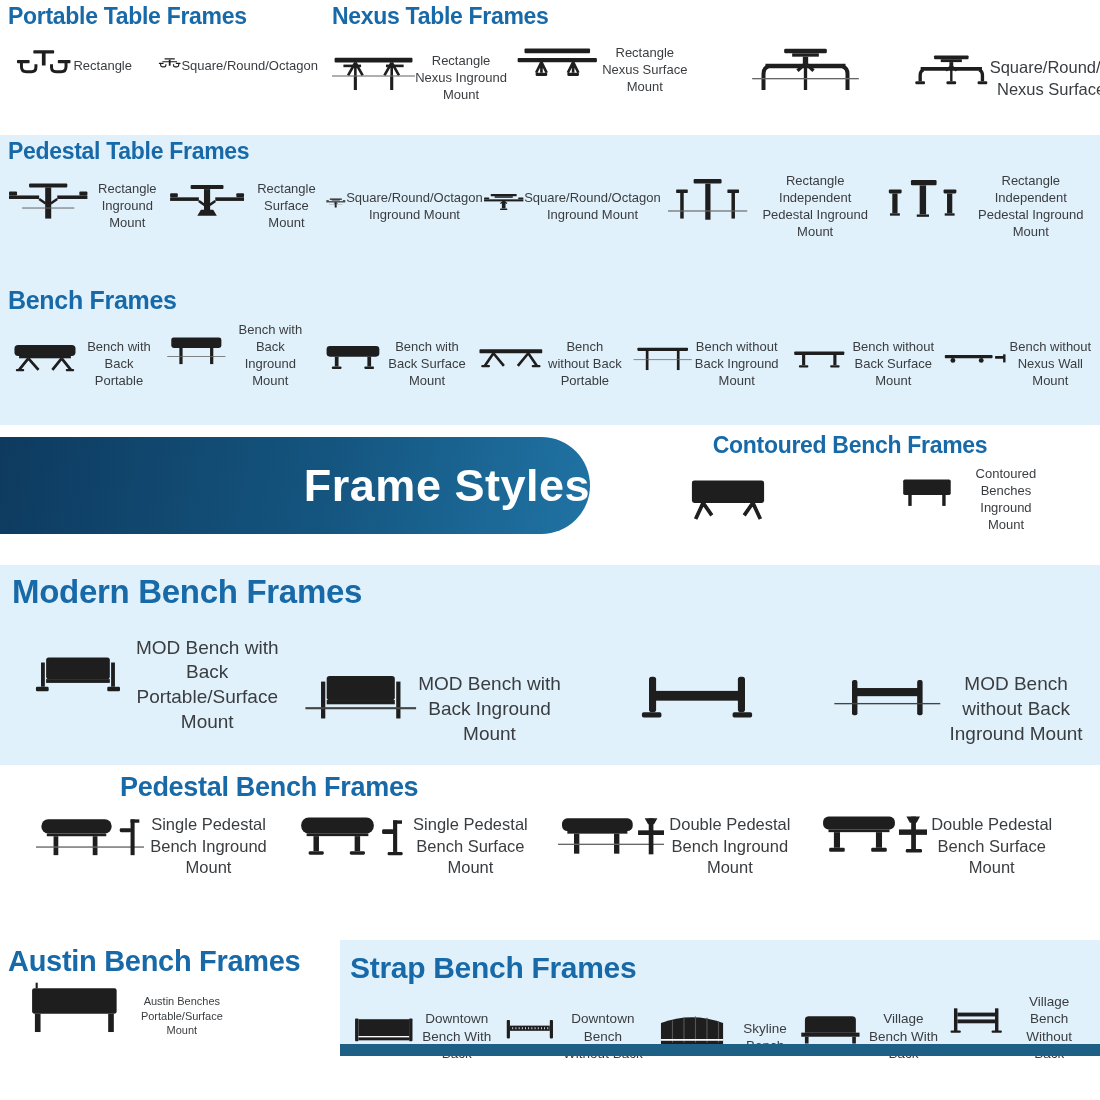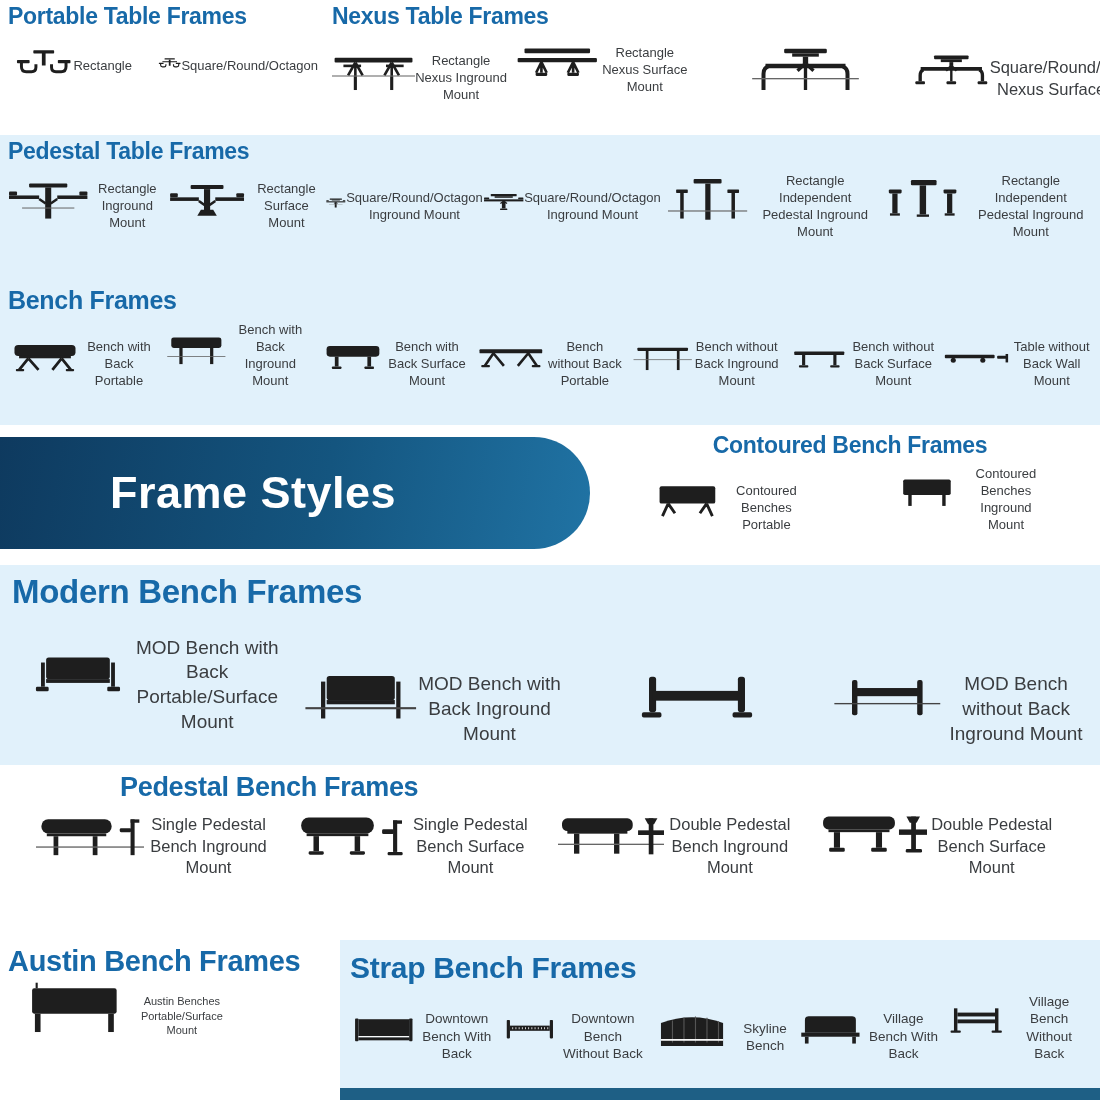--- a/index.html
+++ b/index.html
@@ -53,24 +53,24 @@
   .sec-bench{height:140px;padding:2px 8px 0 8px;box-sizing:border-box;}
   .sec-bench h2{font-size:25px;}
   .sec-bench .items{justify-content:space-between;margin-top:4px;}
   .sec-bench .card{width:148px;}
   .sec-bench .icon{height:56px;}
 
   
   .row-banner{display:flex;height:140px;}
   .banner-cell{width:600px;position:relative;}
   .banner{
-    position:absolute;left:0;top:12px;width:590px;height:112px;
+    position:absolute;left:0;top:12px;width:590px;height:97px;
     background:linear-gradient(100deg,#0e3a5f 0%,#14557f 55%,#2073a4 100%);
     border-radius:0 62px 62px 0;
-    display:flex;align-items:center;justify-content:flex-start;
+    display:flex;align-items:center;justify-content:flex-end;
   }
   .banner-title{color:#ffffff;font-size:45px;font-weight:bold;letter-spacing:0.5px;padding-left:110px;}
   .sec-contoured{flex:1;padding:8px 6px 0 6px;box-sizing:border-box;}
   .sec-contoured h2{font-size:23px;text-align:center;}
   .sec-contoured .items{justify-content:space-around;margin-top:4px;}
   .sec-contoured .card{width:158px;}
   .sec-contoured .icon{height:56px;}
 
   
   .sec-modern{height:200px;padding:10px 6px 0 12px;box-sizing:border-box;}
@@ -82,21 +82,21 @@
 
   
   .sec-pedbench{height:175px;padding:8px 8px 0 0;box-sizing:border-box;}
   .sec-pedbench h2{font-size:27px;padding-left:120px;}
   .sec-pedbench .items{justify-content:space-around;margin-top:6px;padding:0 24px;}
   .sec-pedbench .card{width:238px;}
   .sec-pedbench .icon{height:68px;}
   .sec-pedbench .label{font-size:16.5px;margin-top:7px;}
 
   
-  .row-bottom{display:flex;height:160px;border-radius:32px;}
+  .row-bottom{display:flex;height:116px;border-radius:32px;}
   .sec-austin{width:340px;padding:6px 0 0 8px;box-sizing:border-box;background:#ffffff;}
   .sec-austin h2{font-size:29px;}
   .sec-austin .items{justify-content:flex-start;margin:2px 0 0 10px;}
   .sec-austin .card{width:215px;}
   .sec-austin .icon{height:70px;}
   .sec-austin .label{font-size:11px;}
   .sec-strap{flex:1;position:relative;padding:12px 6px 0 10px;box-sizing:border-box;}
   .sec-strap h2{font-size:30px;}
   .sec-strap .items{justify-content:space-between;margin-top:4px;padding-right:6px;}
   .sec-strap .card{width:146px;}
@@ -377,21 +377,21 @@
         <figure class="card" style="margin: 0px;">
           <div class="icon">
             <svg viewBox="0 0 160 90" preserveAspectRatio="xMidYMid meet" fill="#1e1e1e">
               <rect x="2" y="28" width="118" height="8" rx="2"></rect>
               <circle cx="22" cy="41" r="6"></circle>
               <circle cx="92" cy="41" r="6"></circle>
               <rect x="126" y="30" width="22" height="7" rx="2"></rect>
               <rect x="146" y="26" width="6" height="20"></rect>
             </svg>
           </div>
-          <figcaption class="label">Table without Back Wall Mount</figcaption>
+          <figcaption class="label">Bench without Nexus Wall Mount</figcaption>
         </figure>
       </div>
   </section>
 </div>
 
 <div class="band row-banner bg-white">
   <div class="banner-cell">
     <div class="banner">
       <span class="banner-title">Frame Styles</span>
     </div>
@@ -399,21 +399,20 @@
   <section class="sec-contoured">
     <h2 class="sec-heading">Contoured Bench Frames</h2>
     <div class="items">
         <figure class="card" style="margin: 0px;">
           <div class="icon">
             <svg viewBox="0 0 160 90" preserveAspectRatio="xMidYMid meet" fill="#1e1e1e">
               <rect x="22" y="4" width="116" height="36" rx="4"></rect>
               <path d="M40 40 L28 66 M40 40 L54 60 M120 40 L132 66 M120 40 L106 60" stroke="#1e1e1e" stroke-width="6" fill="none"></path>
             </svg>
           </div>
-          <figcaption class="label">Contoured Benches Portable</figcaption>
         </figure>
         <figure class="card" style="margin: 0px;">
           <div class="icon">
             <svg viewBox="0 0 160 90" preserveAspectRatio="xMidYMid meet" fill="#1e1e1e">
               <rect x="24" y="4" width="112" height="36" rx="4"></rect>
               <rect x="36" y="40" width="8" height="26"></rect>
               <rect x="116" y="40" width="8" height="26"></rect>
             </svg>
           </div>
           <figcaption class="label">Contoured Benches Inground Mount</figcaption>

